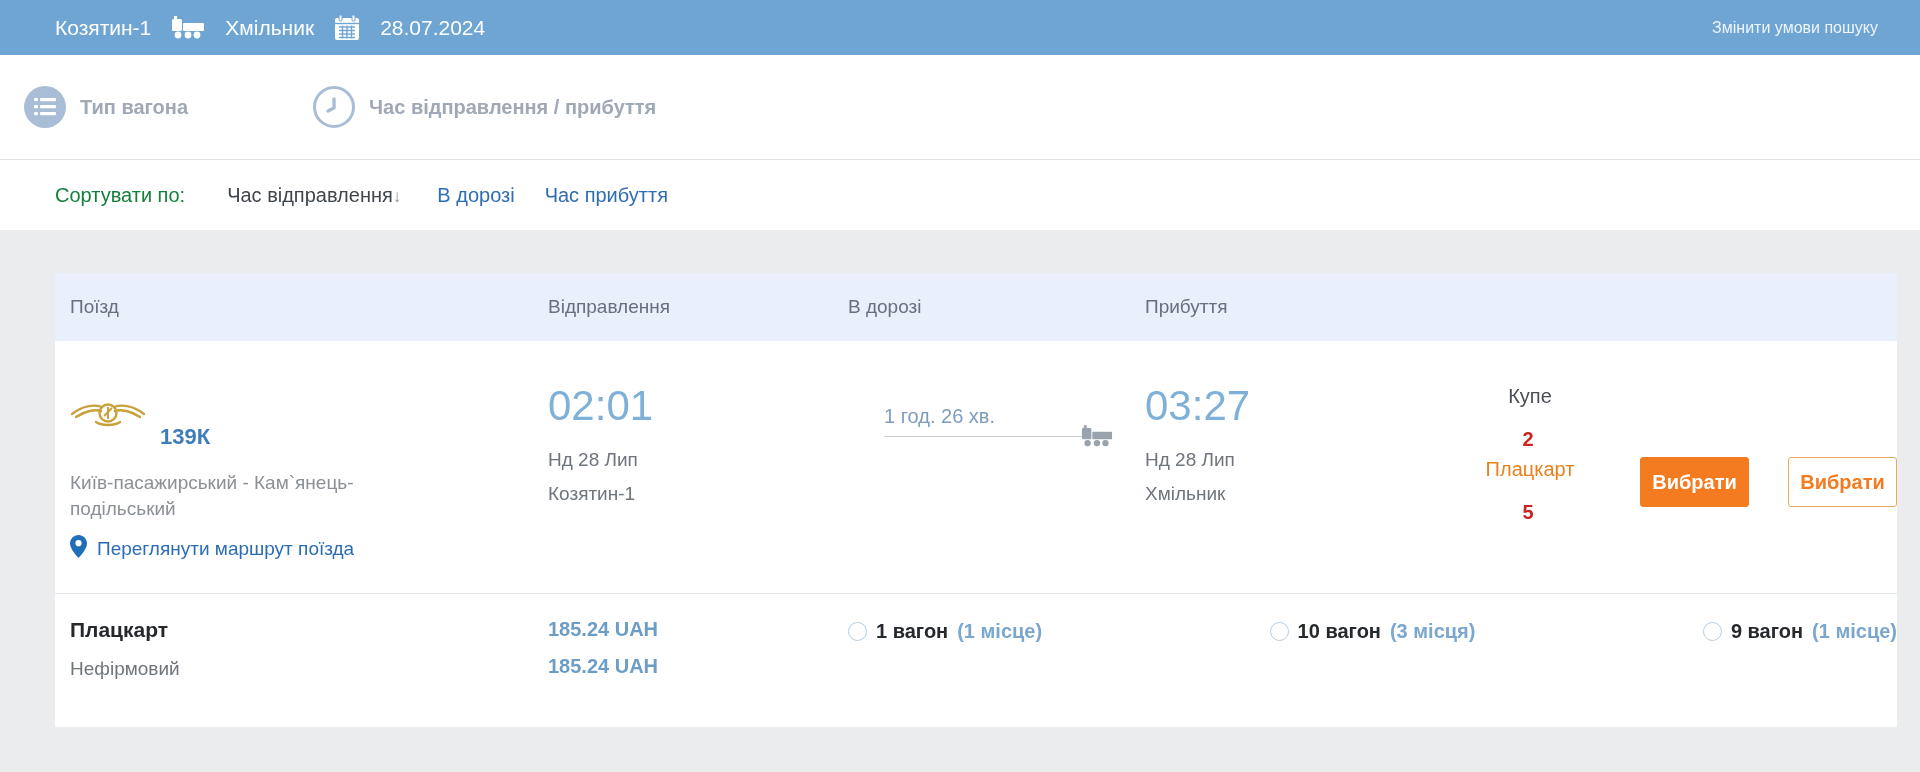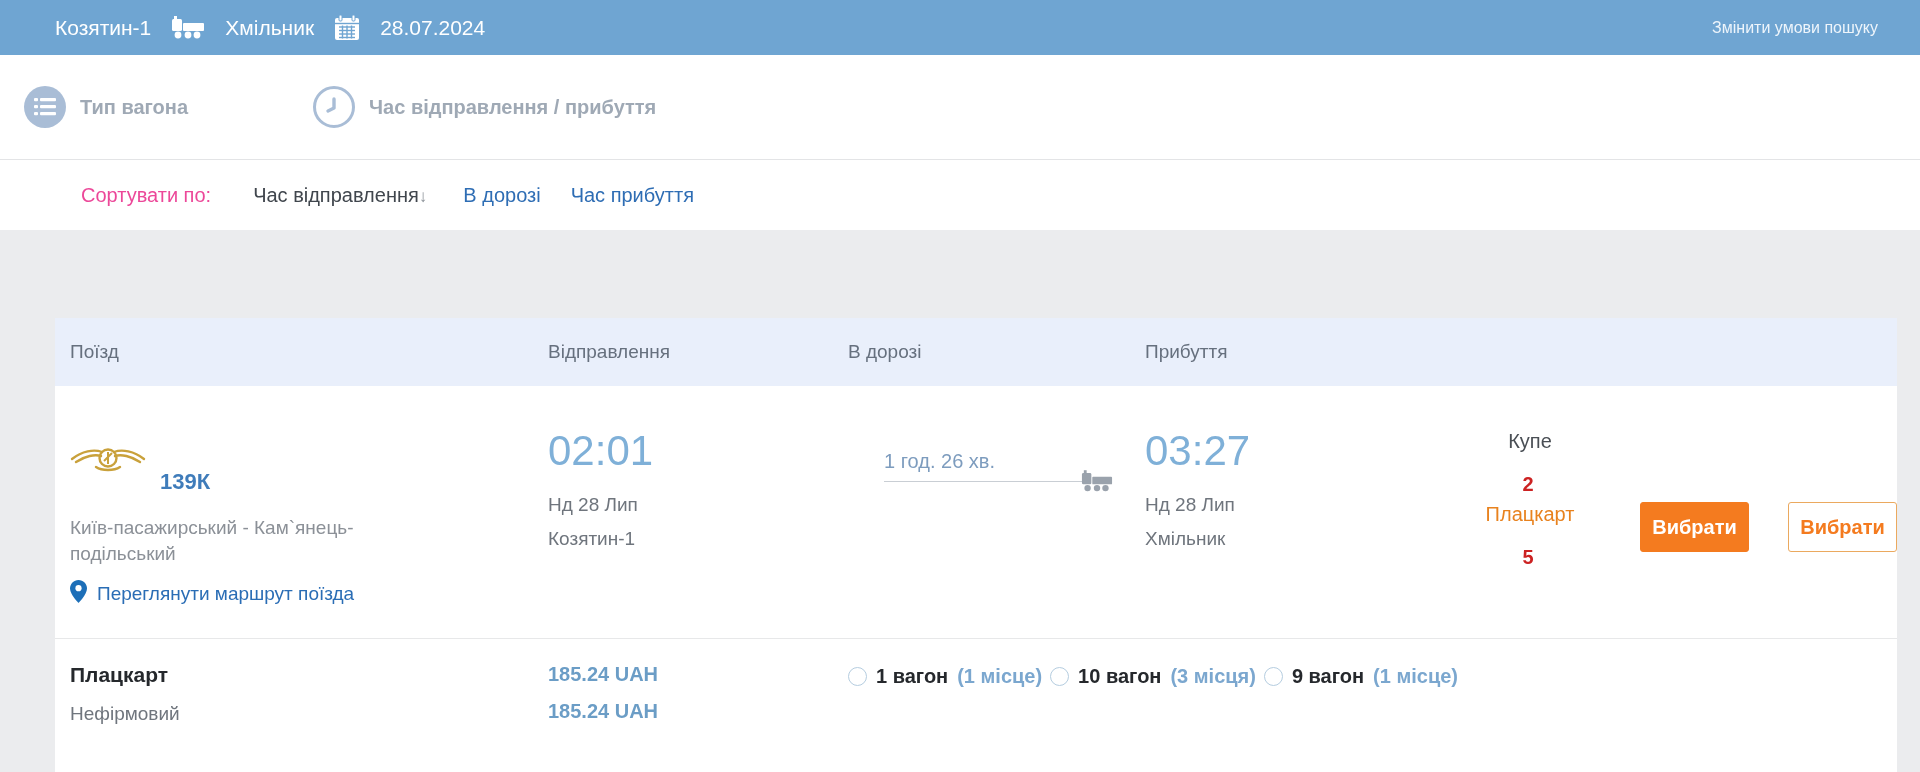--- a/index.html
+++ b/index.html
@@ -15,27 +15,27 @@
   
   .filterbar { height:105px; background:#fff; border-bottom:1px solid #e3e4e6; display:flex; align-items:center; padding-left:24px; }
   .filter-item { display:flex; align-items:center; gap:14px; cursor:pointer; }
   .filter-item + .filter-item { margin-left:125px; }
   .filter-label { color:#9fa9b5; font-size:20px; font-weight:700; }
   .circle-icon { width:42px; height:42px; border-radius:50%; background:#a9bdd6; display:flex; align-items:center; justify-content:center; }
   .ring-icon { width:42px; height:42px; border-radius:50%; border:3px solid #a9bdd6; background:#fff; display:flex; align-items:center; justify-content:center; }
 
   
   .sortbar { height:70px; background:#fff; display:flex; align-items:center; padding-left:55px; font-size:20px; }
-  .sort-label { color:#ec4899; margin-right:42px;margin-left:26px; }
+  .sort-label { color:#15803d; margin-right:42px; }
   .sort-active { color:#40464d; margin-right:36px; cursor:pointer; }
   .sort-active .arrow { color:#8a9097; font-size:17px; }
   .sort-link { color:#2e6db4; margin-right:30px; cursor:pointer; }
 
   
-  .content { height:542px; background:#ebecee; padding:88px 23px 0 55px; }
+  .content { height:542px; background:#ebecee; padding:43px 23px 0 55px; }
   .card { background:#fff; width:1842px; height:454px; overflow:hidden; }
 
   .grid-cols { display:grid; grid-template-columns:478px 300px 297px 275px 220px 257px; }
   .card-header { height:68px; background:#e9effb; align-items:center; padding-left:15px; color:#66707e; font-size:19px; }
 
   .train-row { padding:38px 0 30px 15px; }
 
   
   .train-id { display:flex; align-items:center; gap:14px; }
   .train-number { color:#3f7cba; font-size:22px; font-weight:700;margin-top:45px; }
@@ -69,21 +69,21 @@
 
   .divider { border-top:1px solid #e7e8e9; }
 
   
   .fare-row { display:grid; grid-template-columns:478px 300px auto; padding:24px 0 0 15px; }
   .fare-class { color:#25282c; font-size:21px; font-weight:700; }
   .fare-type { margin-top:16px; color:#6f757d; font-size:19px; }
   .fare-price { color:#6b9dc6; font-size:20px; font-weight:700; }
   .fare-price + .fare-price { margin-top:14px; }
   .fare-free { margin-top:16px; color:#8fb3d4; font-size:19px; }
-  .wagons { display:flex; align-items:flex-start; gap:8px; padding-top:2px; }
+  .wagons { display:flex; align-items:flex-start; gap:8px; padding-top:2px;justify-content:space-between; }
   .wagon-option { display:flex; align-items:center; gap:9px; cursor:pointer; }
   .radio { width:19px; height:19px; border-radius:50%; border:1px solid #b5cde0; background:#fff; }
   .wagon-label { color:#25282c; font-size:20px; font-weight:700; }
   .wagon-seats { color:#7ba7cf; font-size:20px; font-weight:700; }
 </style>
 </head>
 <body>
 
 <div class="topbar">
   <div class="route">

